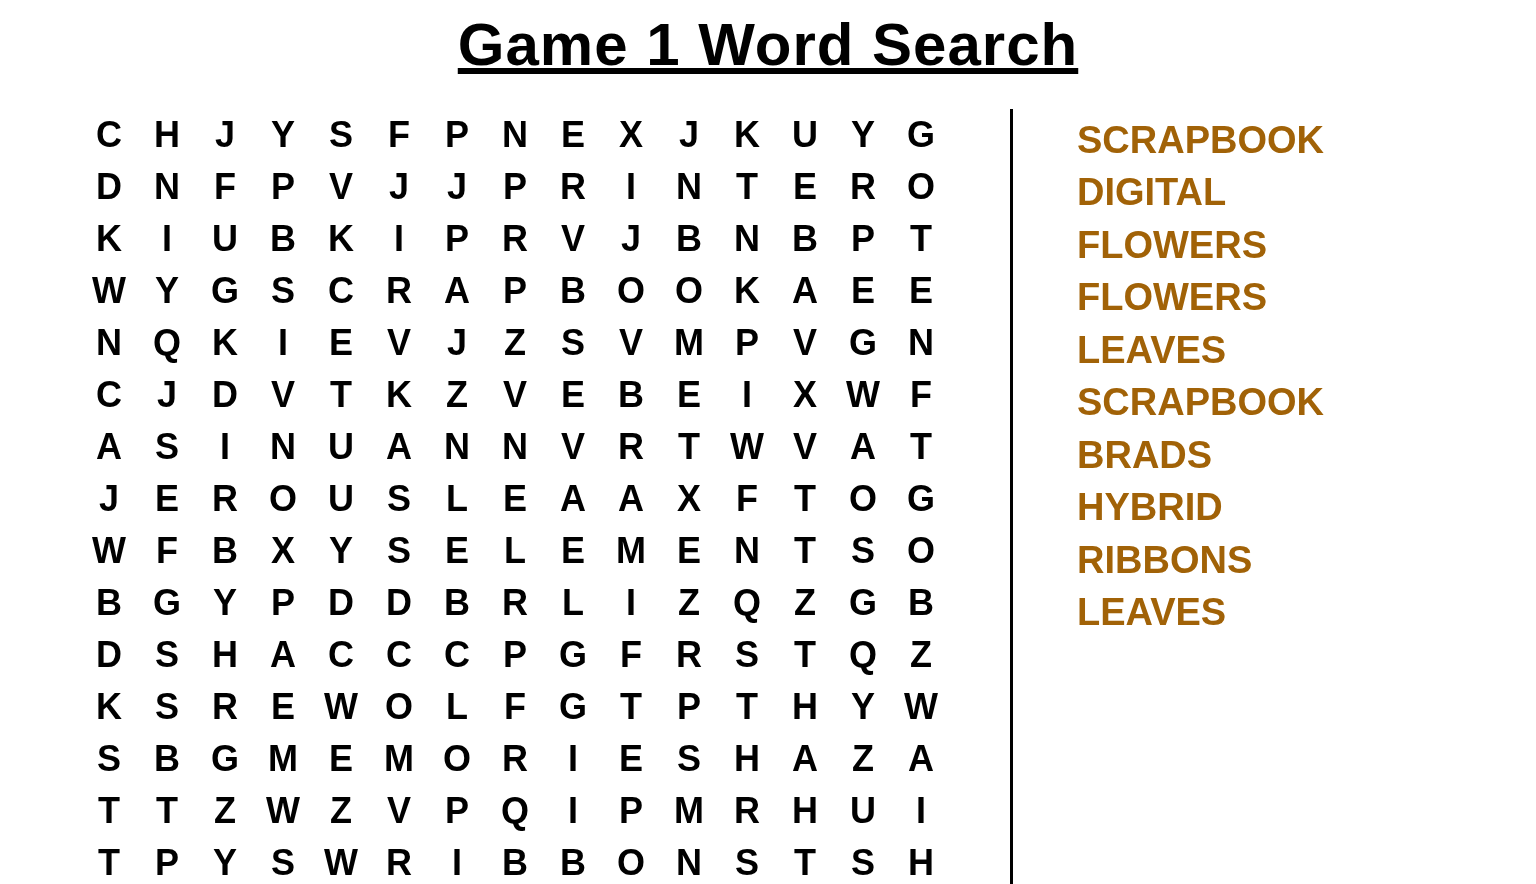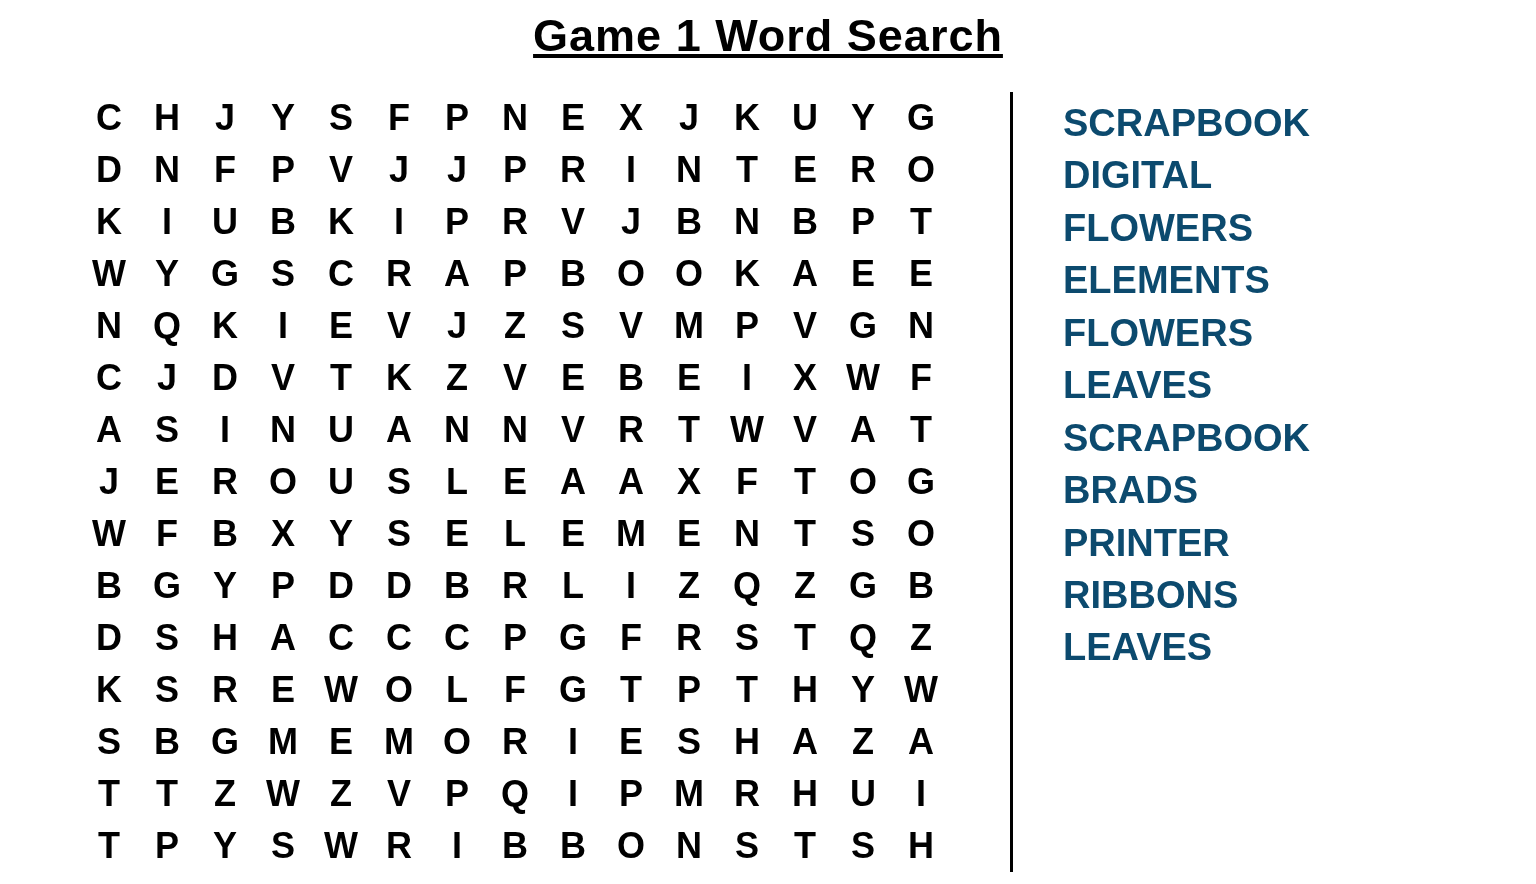--- a/index.html
+++ b/index.html
@@ -7,21 +7,21 @@
       background: #ffffff;
       font-family: Arial, Helvetica, sans-serif;
       width: 1536px;
       min-height: 884px;
       display: flex;
       flex-direction: column;
       align-items: center;
     }
 
     #title {
-      font-size: 45px;
+      font-size: 60px;
       font-weight: 900;
       text-decoration: underline;
       text-align: center;
       margin-top: 10px;
       margin-bottom: 30px;
       letter-spacing: 1px;
     }
 
     #main-content {
       display: flex;
@@ -65,23 +65,24 @@
       display: flex;
       flex-direction: column;
       justify-content: flex-start;
       padding-top: 5px;
       padding-left: 30px;
     }
 
     .word-item {
       font-size: 38px;
       font-weight: 700;
-      color: #0c4a6e;
+      color: #a16207;
       font-family: Arial, Helvetica, sans-serif;
       line-height: 1.38;
+      margin-left: 14px;
     }
   </style>
 </head>
 <body>
 
 <h1 id="title">Game 1 Word Search</h1>
 
 <div id="main-content">
   <div id="grid-area">
     <table id="grid-table">
@@ -344,22 +345,21 @@
         </tbody>
     </table>
   </div>
 
   <div id="divider"></div>
 
   <div id="word-list">
   <div class="word-item">SCRAPBOOK</div>
       <div class="word-item">DIGITAL</div>
       <div class="word-item">FLOWERS</div>
-      <div class="word-item">ELEMENTS</div>
       <div class="word-item">FLOWERS</div>
       <div class="word-item">LEAVES</div>
       <div class="word-item">SCRAPBOOK</div>
       <div class="word-item">BRADS</div>
-      <div class="word-item">PRINTER</div>
+      <div class="word-item">HYBRID</div>
       <div class="word-item">RIBBONS</div>
       <div class="word-item">LEAVES</div>
     </div>
 </div>
 
 </body></html>

